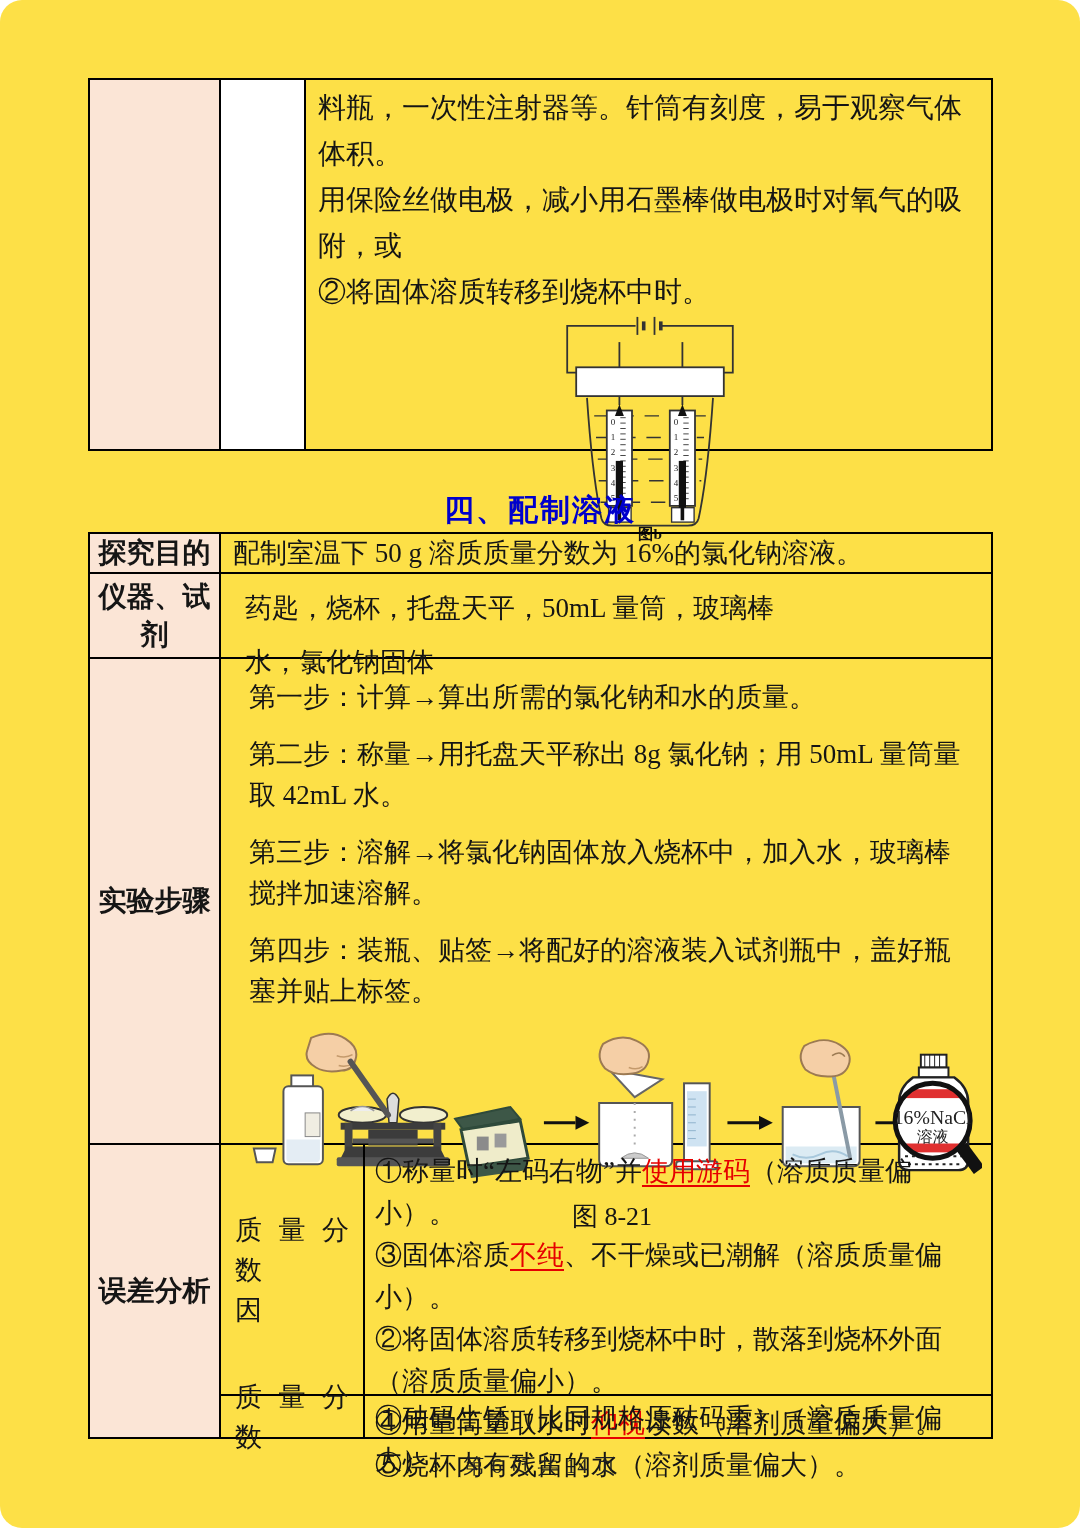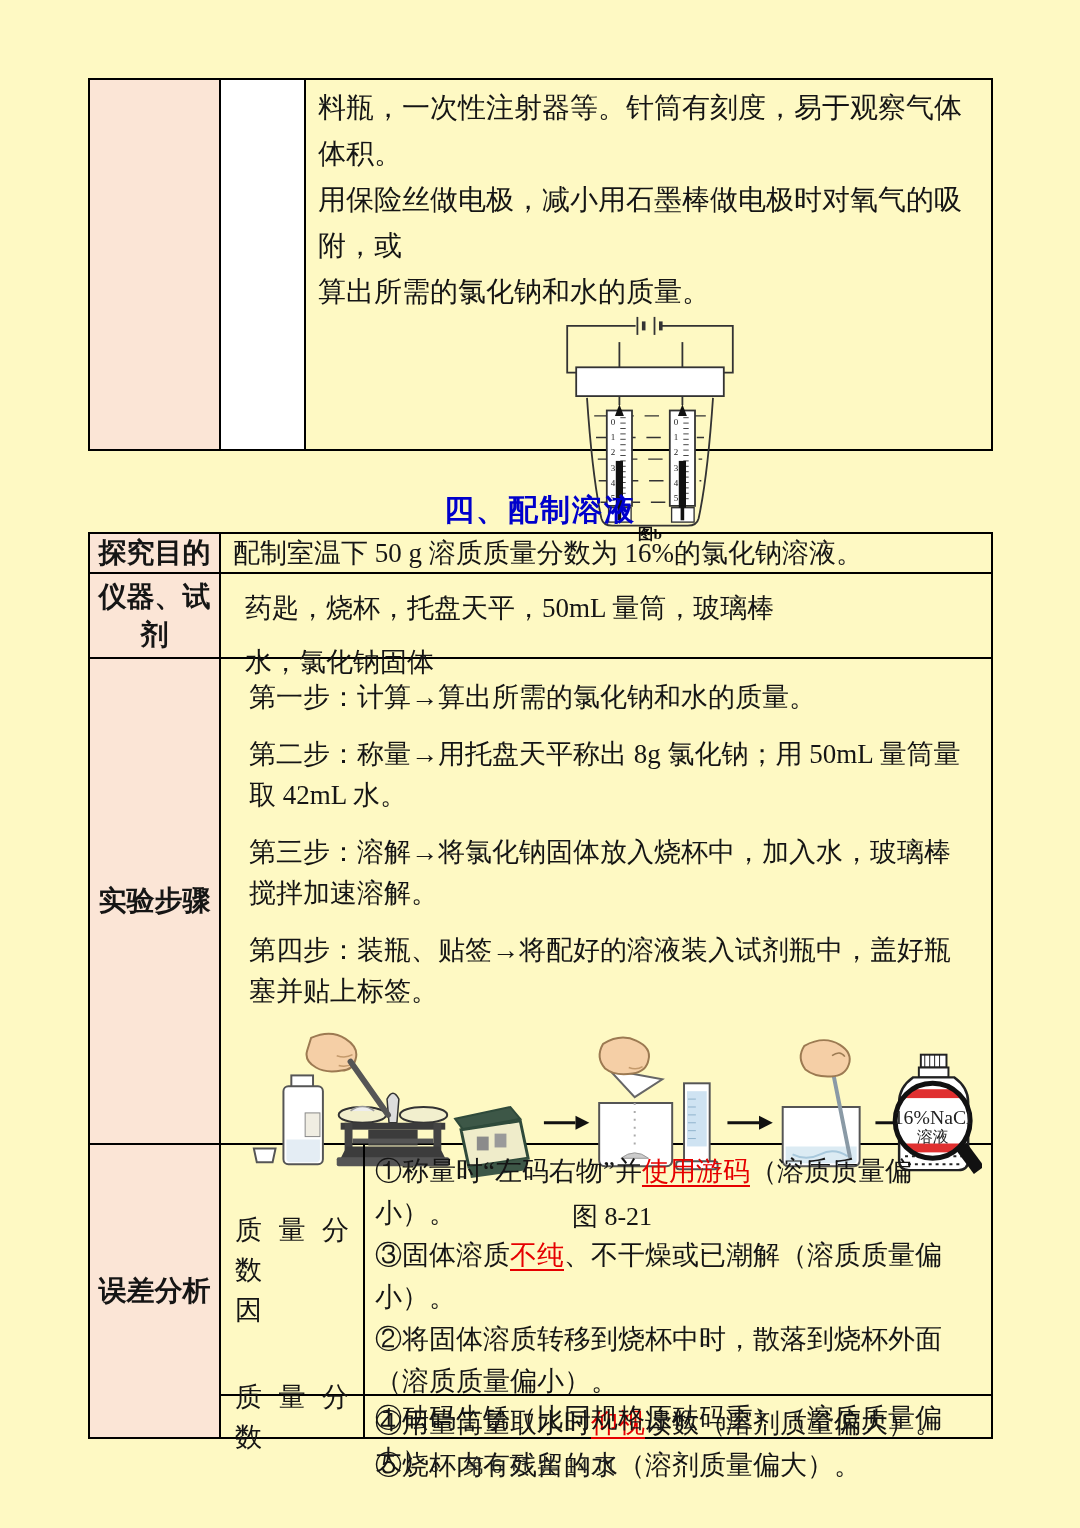--- a/index.html
+++ b/index.html
@@ -1,20 +1,21 @@
 <!DOCTYPE html>
 <html><head>
 <meta charset="utf-8">
 <style>
   * { box-sizing: border-box; }
   html,body { margin:0; padding:0; background:#ffffff; }
   .page {
-    position:relative; width:1080px; height:1528px; background:#fef9c3;
+    position:relative; width:1080px; height:1528px; background:#fde047;
     font-family:"Liberation Serif","DejaVu Serif",serif; color:#151515;
     overflow:hidden;
+    border-radius:22px;
   }
 
   
   .top-table {
     position:absolute; left:88px; top:78px; width:905px; height:373px;
     border:2px solid #000; display:flex;
   }
   .tt-col-a { width:131px; background:#fbe5d6; border-right:2px solid #000; flex:none; }
   .tt-col-b { width:85px;  background:#fff;     border-right:2px solid #000; flex:none; }
   .tt-col-c { flex:1; padding:5px 10px 0 12px; font-size:28px; line-height:46px; }
@@ -82,21 +83,21 @@
 
 <div class="page">
 
   <div class="top-table">
     <div class="tt-col-a"></div>
     <div class="tt-col-b"></div>
     <div class="tt-col-c">
       <div class="tt-par">
         <p>料瓶，一次性注射器等。针筒有刻度，易于观察气体体积。</p>
         <p>用保险丝做电极，减小用石墨棒做电极时对氧气的吸附，或</p>
-        <p>算出所需的氯化钠和水的质量。</p>
+        <p>②将固体溶质转移到烧杯中时。</p>
       </div>
       <div class="figb-wrap">
 
         <svg viewBox="0 0 220 252" width="198" height="227">
           <g stroke="#333" stroke-width="2" fill="none">
             <polyline points="94,12 18,12 18,64 30,64"></polyline>
             <polyline points="123,12 202,12 202,64 190,64"></polyline>
             <line x1="96" y1="2" x2="96" y2="22"></line>
             <line x1="103" y1="7" x2="103" y2="17" stroke-width="4"></line>
             <line x1="115" y1="2" x2="115" y2="22"></line>

